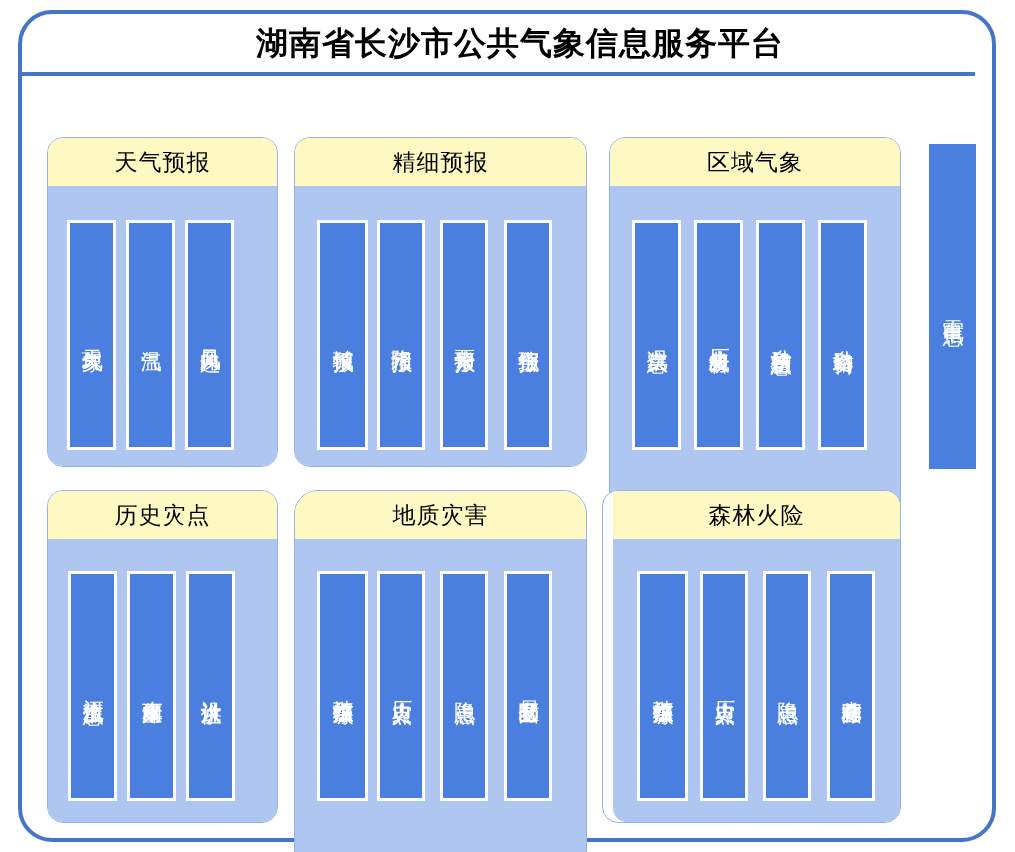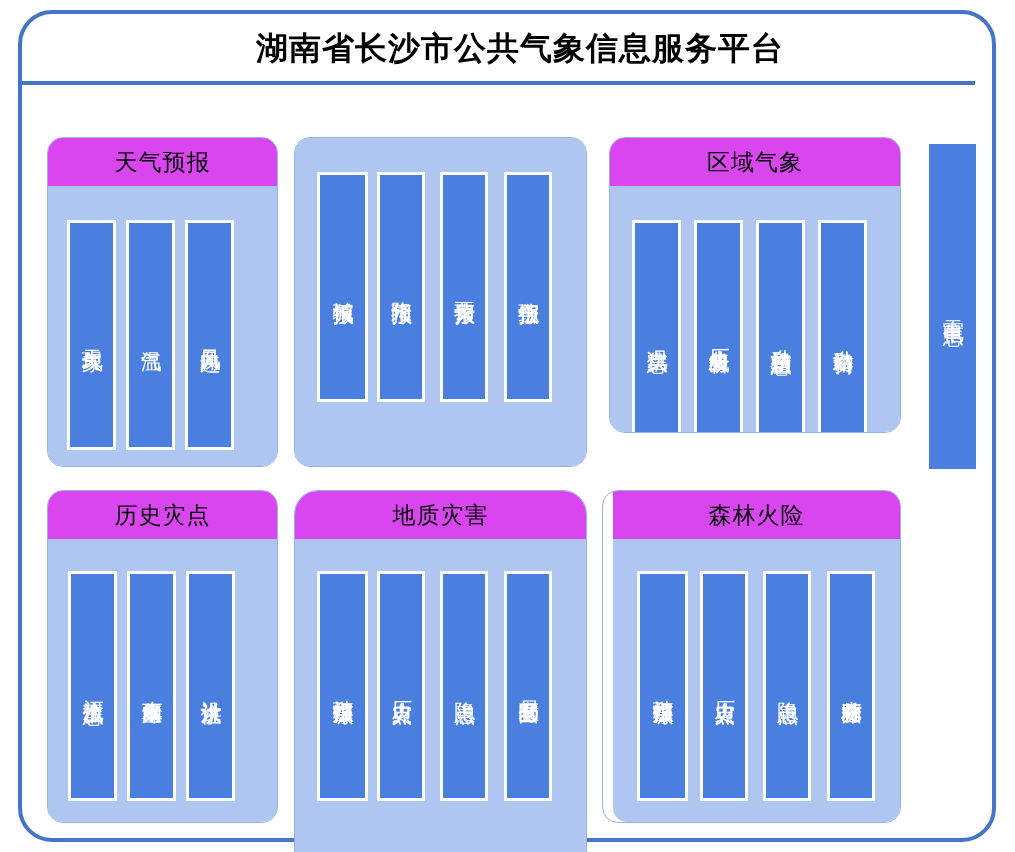--- a/index.html
+++ b/index.html
@@ -31,21 +31,21 @@
     border-radius: 34px;
     box-sizing: border-box;
     background: #ffffff;
   }
 
   .title-bar {
     position: absolute;
     left: 0;
     top: 0;
     right: 17px;
-    height: 71px;
+    height: 62px;
     border-bottom: 4px solid #4674c8;
     display: flex;
     align-items: center;
     justify-content: center;
     box-sizing: border-box;
     padding-left: 43px;
   }
 
   .platform-title {
     font-size: 32px;
@@ -73,21 +73,21 @@
     background: #ffffff;
     box-sizing: border-box;
     overflow: hidden;
     display: flex;
     flex-direction: column;
   }
 
   .panel-header {
     height: 48px;
     flex: 0 0 48px;
-    background: #d946ef;
+    background: #fef9c3;
     display: flex;
     align-items: center;
     justify-content: center;
     text-align: right;
   }
 
   .panel-title {
     font-size: 23px;
     font-weight: normal;
     color: #000000;
@@ -167,37 +167,40 @@
           <div class="bar" style="left:78px; top:34px; width:49px; height:230px;">
             <span>气温</span>
           </div>
           <div class="bar" style="left:137px; top:34px; width:49px; height:230px;">
             <span>风向风速</span>
           </div>
         </div>
       </div>
 
       <div class="panel" style="left:272px; top:33px; width:293px; height:330px;">
+        <div class="panel-header">
+          <span class="panel-title">精细预报</span>
+        </div>
         <div class="panel-body">
           <div class="bar" style="left:22px; top:34px; width:51px; height:230px;">
             <span>城镇预报</span>
           </div>
           <div class="bar" style="left:82px; top:34px; width:48px; height:230px;">
             <span>降水预报</span>
           </div>
           <div class="bar" style="left:145px; top:34px; width:48px; height:230px;">
             <span>要素预报</span>
           </div>
           <div class="bar" style="left:209px; top:34px; width:48px; height:230px;">
             <span>综合预报</span>
           </div>
         </div>
       </div>
 
-      <div class="panel" style="left:587px; top:33px; width:292px; height:296px;">
+      <div class="panel" style="left:587px; top:33px; width:292px; height:402px;">
         <div class="panel-header">
           <span class="panel-title">区域气象</span>
         </div>
         <div class="panel-body">
           <div class="bar" style="left:22px; top:34px; width:49px; height:230px;">
             <span>实况信息</span>
           </div>
           <div class="bar" style="left:84px; top:34px; width:49px; height:230px;">
             <span>历史曲线分析</span>
           </div>

